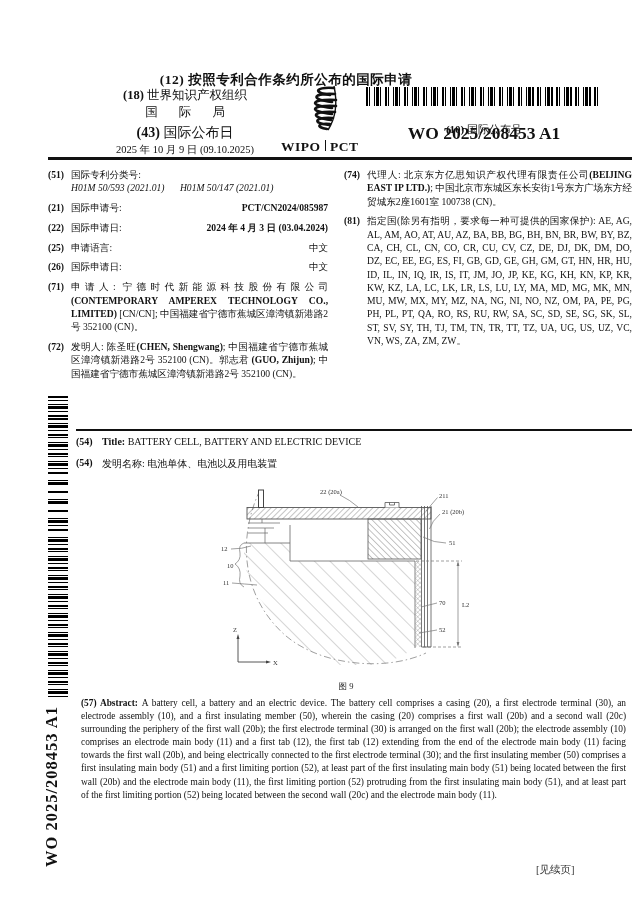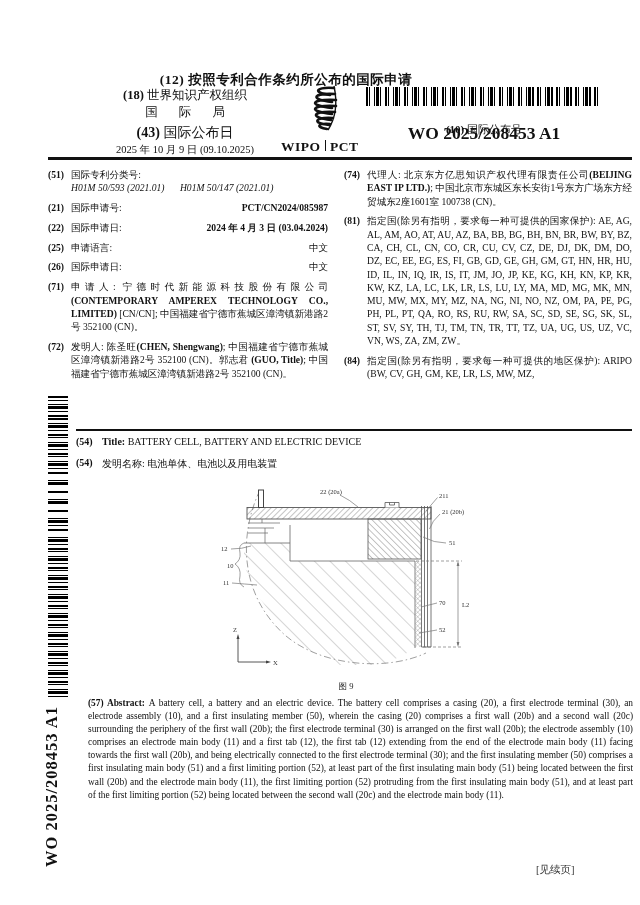--- a/index.html
+++ b/index.html
@@ -41,21 +41,21 @@
   .title-cn{left:76px;top:457px;width:556px;font-size:10px;display:grid;grid-template-columns:26px 1fr}
   
   .barcode-side{left:48px;top:396px;width:20px;height:303px;
     background:repeating-linear-gradient(#000 0 2px,#fff 2px 3.5px,#000 3.5px 4.5px,#fff 4.5px 8px,#000 8px 9px,#fff 9px 10px,#000 10px 13px,#fff 13px 14.5px,#000 14.5px 15.5px,#fff 15.5px 19px)}
   .side-pubno{left:42px;top:698px;width:30px;height:178px;
     writing-mode:vertical-rl;transform:rotate(180deg);
     font-size:16.5px;font-weight:bold;letter-spacing:1px;text-align:center;white-space:nowrap}
   
   .figure{left:218px;top:481px;width:264px;height:220px}
   
-  .abstract{left:88px;top:697px;width:545px;font-size:9.4px;line-height:13.1px;text-align:justify}
+  .abstract{left:81px;top:697px;width:545px;font-size:9.4px;line-height:13.1px;text-align:justify}
   
   .footer-note{left:536px;top:863px;font-size:10.5px;color:#333}
 </style>
 </head>
 <body>
 
 <div class="abs doc-type">(12) 按照专利合作条约所公布的国际申请</div>
 
 <div class="abs hdr-left">
   <div class="l1"><span class="b">(18)</span> <span>世界知识产权组织</span></div>
@@ -128,41 +128,35 @@
     </div>
     <div class="field">
       <span class="fnum">(71)</span>
       <span>
         <span>申请人: </span><span>宁德时代新能源科技股份有限公司 </span><span class="b">(CONTEMPORARY AMPEREX TECHNOLOGY CO., LIMITED)</span><span> [CN/CN]; 中国福建省宁德市蕉城区漳湾镇新港路2号 352100 (CN)。</span>
       </span>
     </div>
     <div class="field">
       <span class="fnum">(72)</span>
       <span>
-        <span>发明人: </span><span>陈圣旺</span><span class="b">(CHEN, Shengwang)</span><span>; 中国福建省宁德市蕉城区漳湾镇新港路2号 352100 (CN)。</span><span>郭志君 </span><span class="b">(GUO, Title)</span><span>; 中国福建省宁德市蕉城区漳湾镇新港路2号 352100 (CN)。</span>
+        <span>发明人: </span><span>陈圣旺</span><span class="b">(CHEN, Shengwang)</span><span>; 中国福建省宁德市蕉城区漳湾镇新港路2号 352100 (CN)。</span><span>郭志君 </span><span class="b">(GUO, Zhijun)</span><span>; 中国福建省宁德市蕉城区漳湾镇新港路2号 352100 (CN)。</span>
       </span>
     </div>
   </div>
   <div class="col-r">
     <div class="field">
       <span class="fnum">(74)</span>
       <span>
         <span>代理人: </span><span>北京东方亿思知识产权代理有限责任公司</span><span class="b">(BEIJING EAST IP LTD.)</span><span>; 中国北京市东城区东长安街1号东方广场东方经贸城东2座1601室 100738 (CN)。</span>
       </span>
     </div>
     <div class="field">
       <span class="fnum">(81)</span>
       <span>
         <span>指定国(除另有指明，要求每一种可提供的国家保护): </span><span>AE, AG, AL, AM, AO, AT, AU, AZ, BA, BB, BG, BH, BN, BR, BW, BY, BZ, CA, CH, CL, CN, CO, CR, CU, CV, CZ, DE, DJ, DK, DM, DO, DZ, EC, EE, EG, ES, FI, GB, GD, GE, GH, GM, GT, HN, HR, HU, ID, IL, IN, IQ, IR, IS, IT, JM, JO, JP, KE, KG, KH, KN, KP, KR, KW, KZ, LA, LC, LK, LR, LS, LU, LY, MA, MD, MG, MK, MN, MU, MW, MX, MY, MZ, NA, NG, NI, NO, NZ, OM, PA, PE, PG, PH, PL, PT, QA, RO, RS, RU, RW, SA, SC, SD, SE, SG, SK, SL, ST, SV, SY, TH, TJ, TM, TN, TR, TT, TZ, UA, UG, US, UZ, VC, VN, WS, ZA, ZM, ZW。</span>
-      </span>
-    </div>
-    <div class="field">
-      <span class="fnum">(84)</span>
-      <span>
-        <span>指定国(除另有指明，要求每一种可提供的地区保护): </span><span>ARIPO (BW, CV, GH, GM, KE, LR, LS, MW, MZ,</span>
       </span>
     </div>
   </div>
 </div>
 
 <div class="abs rule2"></div>
 
 <div class="abs title-en">
   <span class="fnum">(54)</span>
   <span><span class="b">Title: </span><span>BATTERY CELL, BATTERY AND ELECTRIC DEVICE</span></span>

